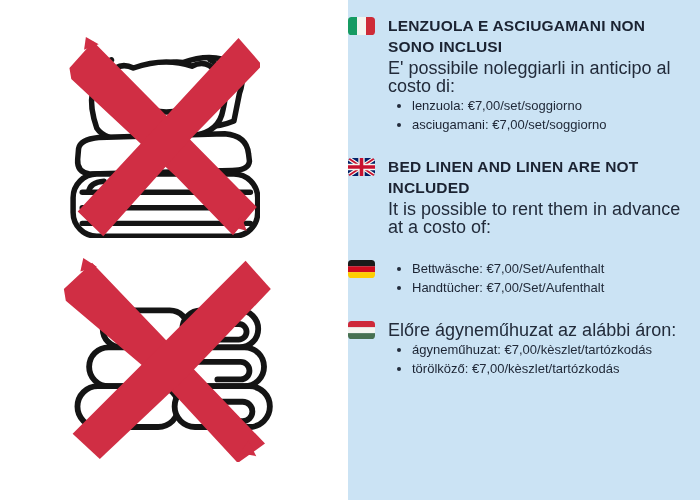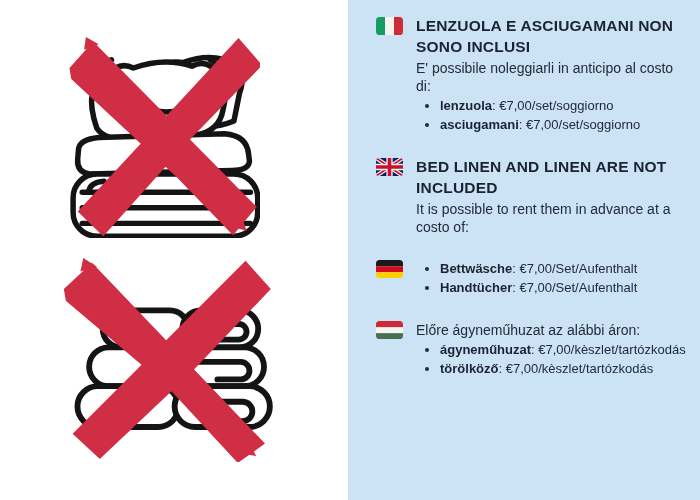--- a/index.html
+++ b/index.html
@@ -25,21 +25,21 @@
   }
   .illus { position: absolute; }
   .illus-linen  { left: 58px;  top: 26px;  width: 202px; height: 212px; }
   .illus-towels { left: 50px;  top: 256px; width: 224px; height: 206px; }
   .illus svg { width: 100%; height: 100%; display: block; }
   
   .info-panel {
     flex: 1;
     height: 500px;
     background: #cbe3f4;
-    padding: 15px 10px 10px 28px;
+    padding: 15px 10px 10px 0;
     overflow: hidden;
   }
   .lang-section {
     display: flex;
     align-items: flex-start;
     margin-bottom: 22px;
   }
   .flag {
     flex: 0 0 27px;
     width: 27px; height: 18px;
@@ -50,35 +50,35 @@
   .section-content { flex: 1; min-width: 0; max-width: 296px; }
   .section-title {
     font-size: 15.5px;
     line-height: 21px;
     font-weight: 700;
     letter-spacing: 0.2px;
     color: #1b2332;
   }
   .section-intro {
     margin-top: 2px;
-    font-size: 14px;
+    font-size: 18px;
     line-height: 18px;
     color: #222b3a;
   }
   .bullets {
     list-style: disc;
     margin: 1px 0 0 0;
     padding-left: 24px;
     color: #222b3a;
   }
   .bullets li {
     font-size: 13px;
     line-height: 19px;
   }
-  .bullets li b { font-weight: 700; color: #1b2332; }
+  .bullets li b { font-weight: 400; color: #1b2332; }
 </style>
 </head>
 <body>
 
 <div class="page">
 
   <div class="left-col">
 
     <div class="illus illus-linen">
       <svg viewBox="0 0 220 232" aria-hidden="true">

